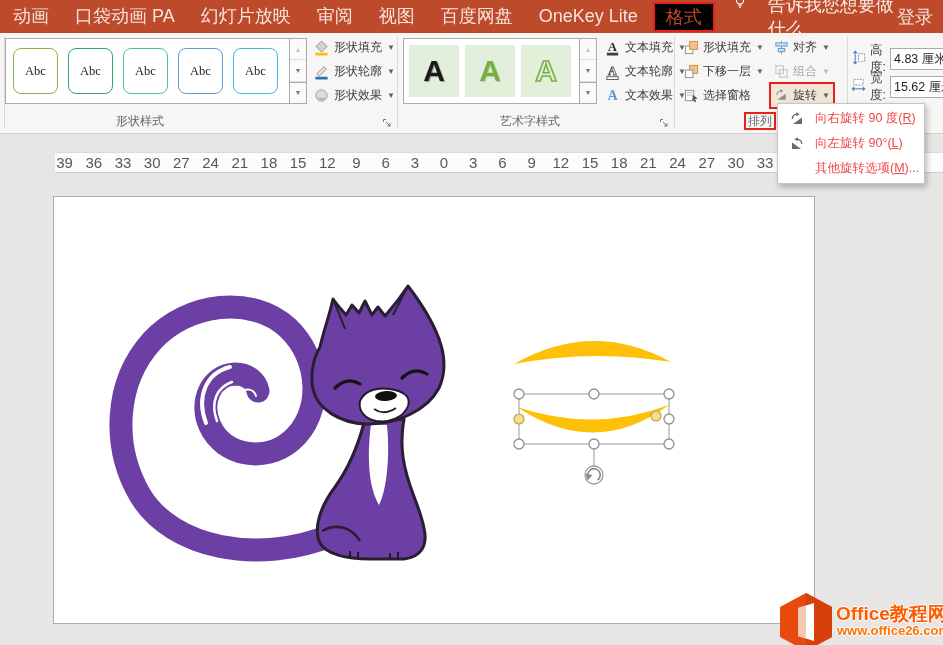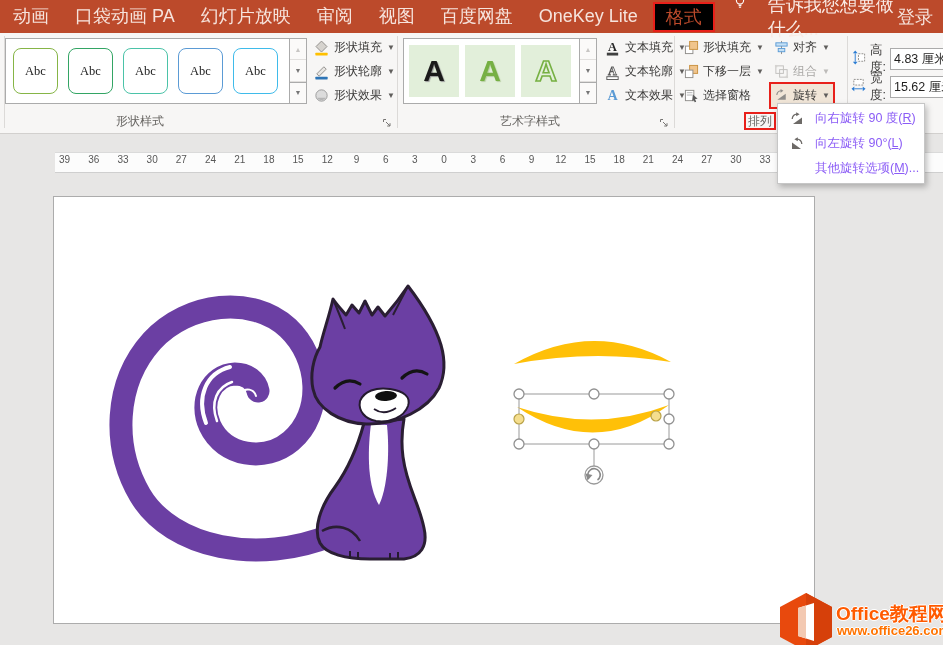--- a/index.html
+++ b/index.html
@@ -48,28 +48,28 @@
   .grouplabel .boxed{outline:2px solid var(--annotation);padding:0 2px;}
   .launcher{position:absolute;width:12px;height:12px;top:81px;}
   
   .sizerow{position:absolute;display:flex;align-items:center;gap:4px;font-size:12.5px;color:#3B3A39;}
   .sizerow input{width:58px;height:20px;border:1px solid #ABABAB;font-size:12.5px;color:#201F1E;
     padding:0 3px;font-family:"Liberation Sans",sans-serif;background:#fff;}
   
   .ruler-strip{position:absolute;left:55px;top:152px;right:0;height:19px;background:#FCFCFC;
     border-top:1px solid #DADADA;border-bottom:1px solid #CFCFCF;z-index:1;}
   .ruler-nums{position:absolute;left:50px;top:154px;height:16px;display:flex;z-index:2;}
-  .ruler-nums span{display:inline-block;width:29.2px;text-align:center;font-size:10px;color:#575757;}
+  .ruler-nums span{display:inline-block;width:29.2px;text-align:center;font-size:15px;color:#575757;}
   .slide{position:absolute;left:53px;top:196px;width:760px;height:426px;background:#fff;
     border:1px solid #ACACAC;z-index:2;}
   .slide svg{position:absolute;left:0;top:0;}
   
   .menu{position:absolute;left:777px;top:103px;width:146px;background:#fff;border:1px solid #C6C6C6;
     box-shadow:2px 3px 6px rgba(0,0,0,.25);z-index:40;padding:2px 0;}
-  .menu-item{height:25px;display:flex;align-items:center;font-size:12.5px;color:#8b5cf6;position:relative;}
+  .menu-item{height:25px;display:flex;align-items:center;font-size:12.5px;color:#ef4444;position:relative;}
   .menu-item .mi-icon{width:24px;margin-left:7px;display:flex;align-items:center;justify-content:center;}
   .menu-item .mi-label{margin-left:6px;white-space:nowrap;}
   .menu-item.hl::after{content:"";position:absolute;left:0;right:36px;top:-2px;bottom:-2px;
     border:2px solid var(--annotation);pointer-events:none;}
   
   .wm{position:absolute;left:770px;top:592px;width:173px;height:56px;z-index:10;}
   .wm-title{position:absolute;left:66px;top:9px;font-size:19px;font-weight:bold;color:#FF5A00;
     white-space:nowrap;text-shadow:0 1px 0 #fff,1px 0 0 #fff,-1px 0 0 #fff,0 -1px 0 #fff;}
   .wm-url{position:absolute;left:67px;top:31px;font-size:13px;font-weight:bold;color:#FF7300;
     white-space:nowrap;text-shadow:0 1px 0 #fff,1px 0 0 #fff,-1px 0 0 #fff,0 -1px 0 #fff;}

